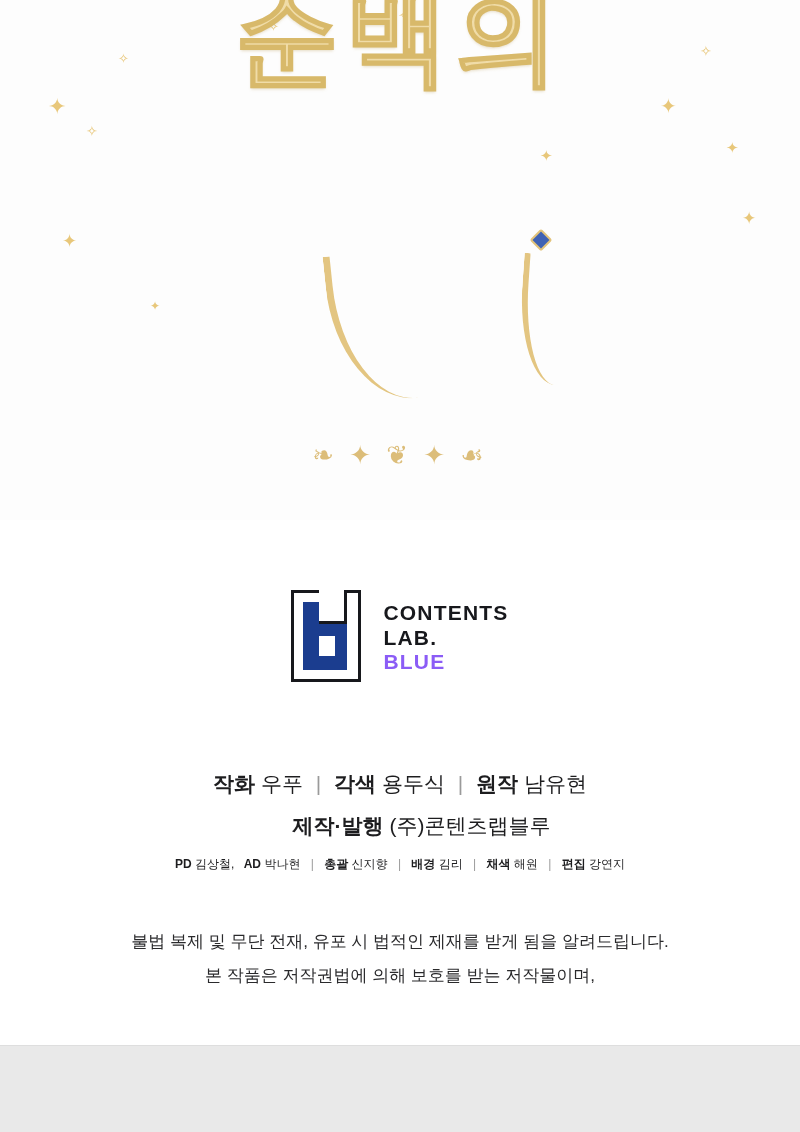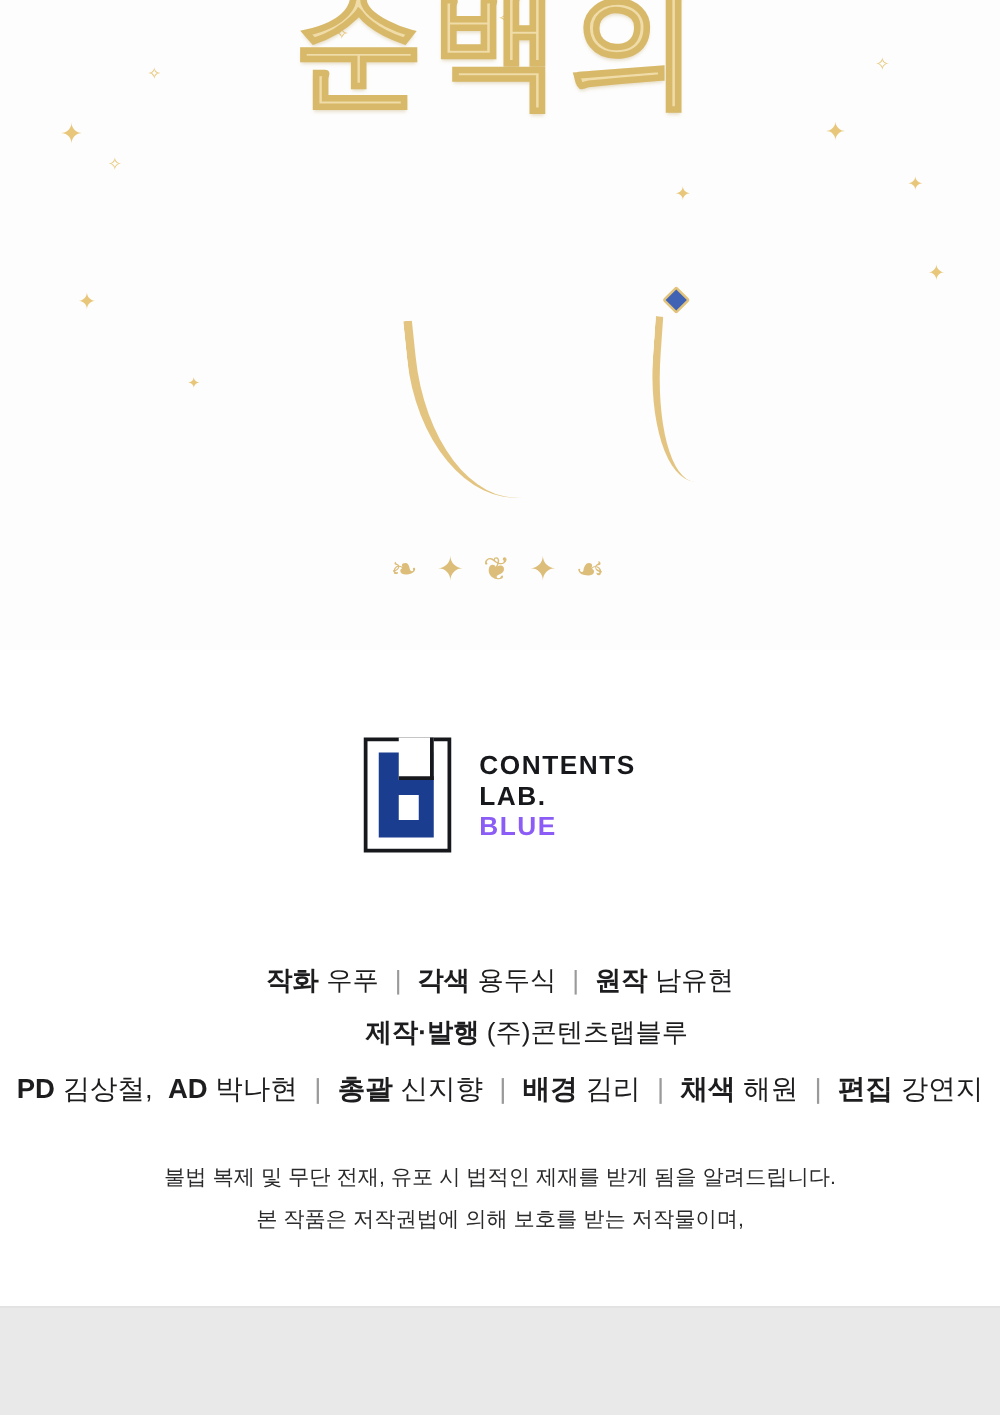--- a/index.html
+++ b/index.html
@@ -179,21 +179,21 @@
     position: absolute;
     left: 0;
     top: 770px;
     width: 800px;
     text-align: center;
     color: #1d1d1f;
   }
   .credit-row { white-space: nowrap; }
   .credit-row-1 { font-size: 21px; margin-bottom: 14px; }
   .credit-row-2 { font-size: 21px; margin-bottom: 16px; padding-left: 43px; }
-  .credit-row-3 { font-size: 22px; }
+  .credit-row-3 { font-size: 12px; }
   .credit-row .b { font-weight: 700; }
   .sep { color: #9a9a9a; margin: 0 7px; font-weight: 400; }
 
   
   .notice {
     position: absolute;
     left: 0;
     top: 925px;
     width: 800px;
     text-align: center;

